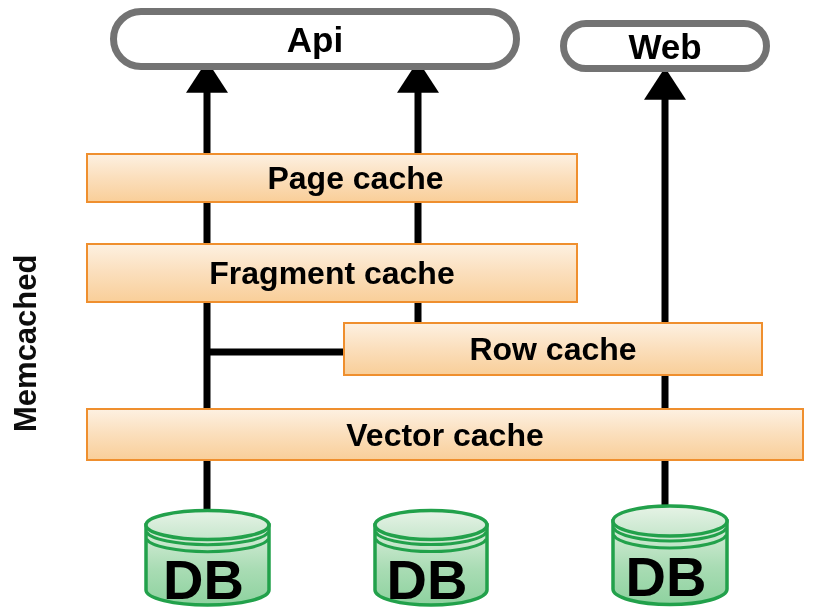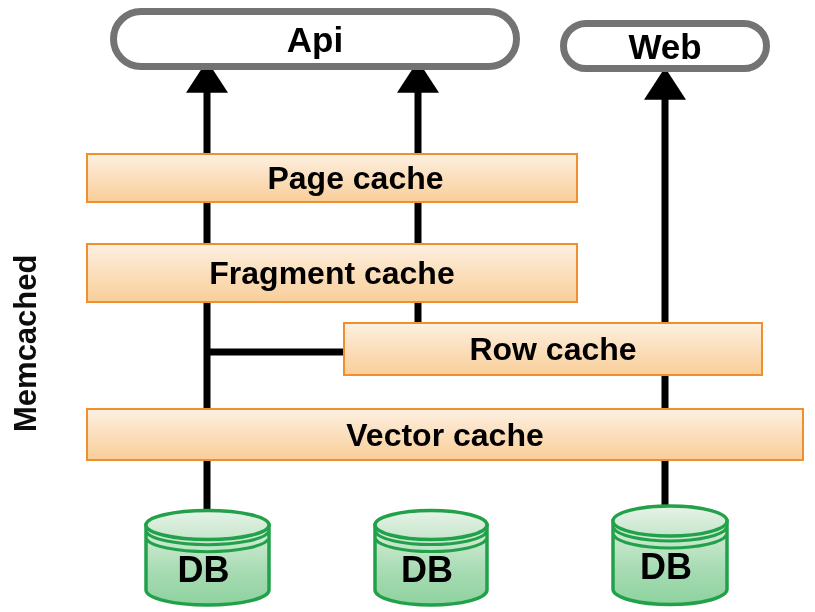--- a/index.html
+++ b/index.html
@@ -74,21 +74,21 @@
   .db-node svg {
     display: block;
   }
   .db-label {
     position: absolute;
     left: 0;
     right: 8px;
     text-align: center;
     font-family: "Liberation Sans", sans-serif;
     font-weight: bold;
-    font-size: 36px;
+    font-size: 56px;
     color: #000000;
     line-height: 1;
     pointer-events: none;
   }
 
   
   #group-label {
     position: absolute;
     transform-origin: left top;
     transform: rotate(-90deg);

